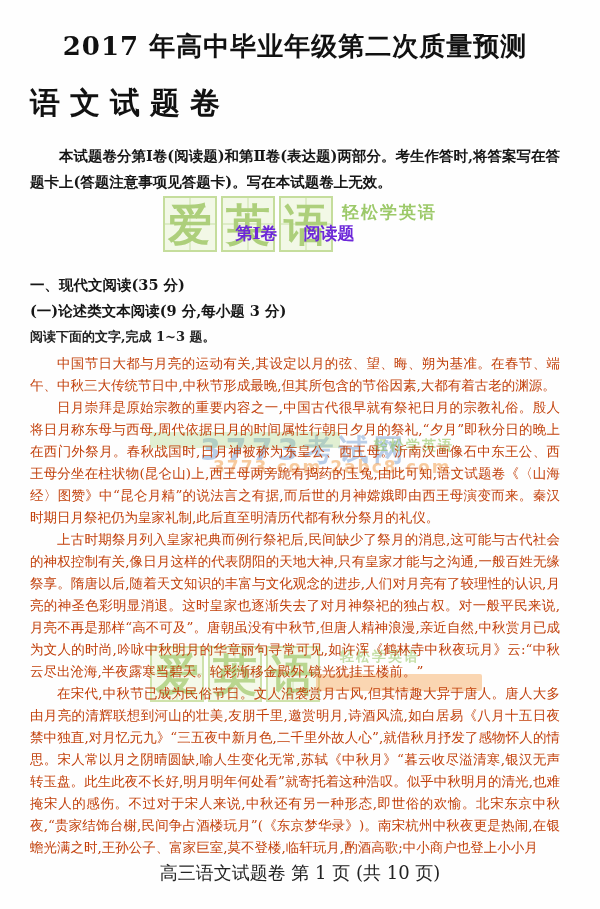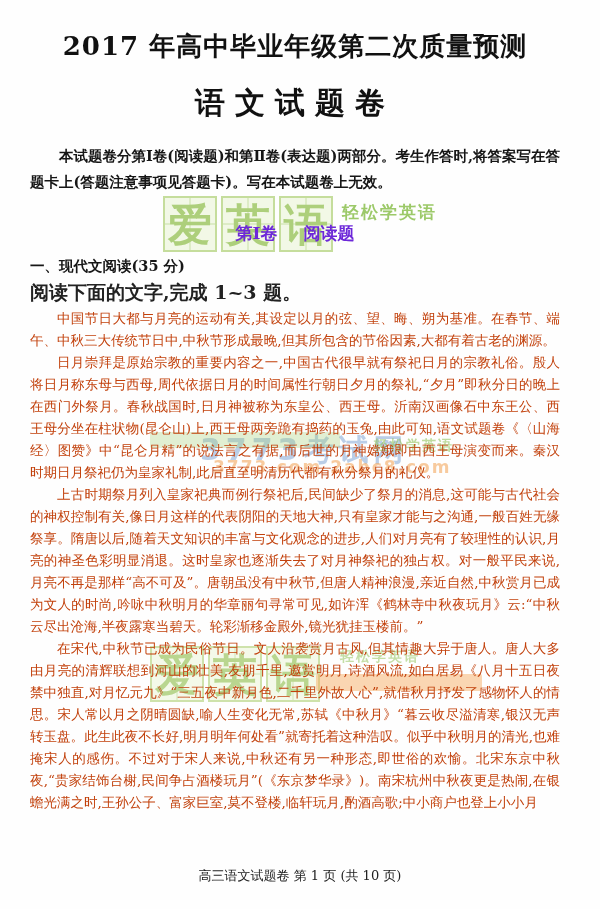--- a/index.html
+++ b/index.html
@@ -18,21 +18,21 @@
 
   .title {
     text-align: center;
     font-size: 26px;
     font-weight: bold;
     letter-spacing: 1px;
     line-height: 40px;
     color: #111;
   }
   .subtitle {
-    text-align: center;
+    text-align: left;
     font-size: 30px;
     font-weight: bold;
     letter-spacing: 10px;
     line-height: 42px;
     margin-top: 16px;
     color: #111;
   }
   .intro {
     margin-top: 19px;
     font-size: 14.5px;
@@ -43,48 +43,48 @@
     color: #161616;
   }
   .part-heading {
     margin-top: 27px;
     text-align: center;
     font-size: 17px;
     font-weight: bold;
     color: #6d28d9;
   }
   .part-heading .vol { margin-right: 26px; }
-  .sections { margin-top: 8px; }
+  .sections { margin-top: 27px; }
   .sec {
     font-size: 14.5px;
     font-weight: bold;
     line-height: 26px;
     color: #161616;
   }
   .sec-instruction {
-    font-size: 19px;
+    font-size: 13px;
     font-weight: bold;
     line-height: 26px;
     color: #222;
   }
   .passage { margin-top: 2px; }
   .passage p {
     font-size: 13.5px;
     line-height: 22px;
     text-indent: 2em;
     text-align: justify;
     color: #c2410c;
     font-family: "DejaVu Serif", "Liberation Serif", serif;
   }
   .footer {
     position: absolute;
     left: 0; right: 0;
     bottom: 24px;
     text-align: center;
-    font-size: 13px;
+    font-size: 18px;
     color: #222;
     z-index: 1;
   }
 
   
   .wm { position: absolute; z-index: 0; pointer-events: none; }
   .tiles { display: flex; gap: 4px; }
   .tile {
     width: 54px; height: 56px;
     border: 2px solid #c3dc97;
@@ -162,20 +162,21 @@
     <h2 class="subtitle">语文试题卷</h2>
 
     <p class="intro">本试题卷分第Ⅰ卷(阅读题)和第Ⅱ卷(表达题)两部分。考生作答时,将答案写在答题卡上(答题注意事项见答题卡)。写在本试题卷上无效。</p>
 
     <div class="part-heading">
       <span class="vol">第Ⅰ卷</span><span>阅读题</span>
     </div>
 
     <div class="sections">
       <p class="sec">一、现代文阅读(35 分)</p>
+      <p class="sec">(一)论述类文本阅读(9 分,每小题 3 分)</p>
       <p class="sec-instruction">阅读下面的文字,完成 1~3 题。</p>
     </div>
 
     <div class="passage">
       <p>中国节日大都与月亮的运动有关,其设定以月的弦、望、晦、朔为基准。在春节、端午、中秋三大传统节日中,中秋节形成最晚,但其所包含的节俗因素,大都有着古老的渊源。</p>
       <p>日月崇拜是原始宗教的重要内容之一,中国古代很早就有祭祀日月的宗教礼俗。殷人将日月称东母与西母,周代依据日月的时间属性行朝日夕月的祭礼,“夕月”即秋分日的晚上在西门外祭月。春秋战国时,日月神被称为东皇公、西王母。沂南汉画像石中东王公、西王母分坐在柱状物(昆仑山)上,西王母两旁跪有捣药的玉兔,由此可知,语文试题卷《〈山海经〉图赞》中“昆仑月精”的说法言之有据,而后世的月神嫦娥即由西王母演变而来。秦汉时期日月祭祀仍为皇家礼制,此后直至明清历代都有秋分祭月的礼仪。</p>
       <p>上古时期祭月列入皇家祀典而例行祭祀后,民间缺少了祭月的消息,这可能与古代社会的神权控制有关,像日月这样的代表阴阳的天地大神,只有皇家才能与之沟通,一般百姓无缘祭享。隋唐以后,随着天文知识的丰富与文化观念的进步,人们对月亮有了较理性的认识,月亮的神圣色彩明显消退。这时皇家也逐渐失去了对月神祭祀的独占权。对一般平民来说,月亮不再是那样“高不可及”。唐朝虽没有中秋节,但唐人精神浪漫,亲近自然,中秋赏月已成为文人的时尚,吟咏中秋明月的华章丽句寻常可见,如许浑《鹤林寺中秋夜玩月》云:“中秋云尽出沧海,半夜露寒当碧天。轮彩渐移金殿外,镜光犹挂玉楼前。”</p>
       <p>在宋代,中秋节已成为民俗节日。文人沿袭赏月古风,但其情趣大异于唐人。唐人大多由月亮的清辉联想到河山的壮美,友朋千里,邀赏明月,诗酒风流,如白居易《八月十五日夜禁中独直,对月忆元九》“三五夜中新月色,二千里外故人心”,就借秋月抒发了感物怀人的情思。宋人常以月之阴晴圆缺,喻人生变化无常,苏轼《中秋月》“暮云收尽溢清寒,银汉无声转玉盘。此生此夜不长好,明月明年何处看”就寄托着这种浩叹。似乎中秋明月的清光,也难掩宋人的感伤。不过对于宋人来说,中秋还有另一种形态,即世俗的欢愉。北宋东京中秋夜,“贵家结饰台榭,民间争占酒楼玩月”(《东京梦华录》)。南宋杭州中秋夜更是热闹,在银蟾光满之时,王孙公子、富家巨室,莫不登楼,临轩玩月,酌酒高歌;中小商户也登上小小月</p>
     </div>
 

